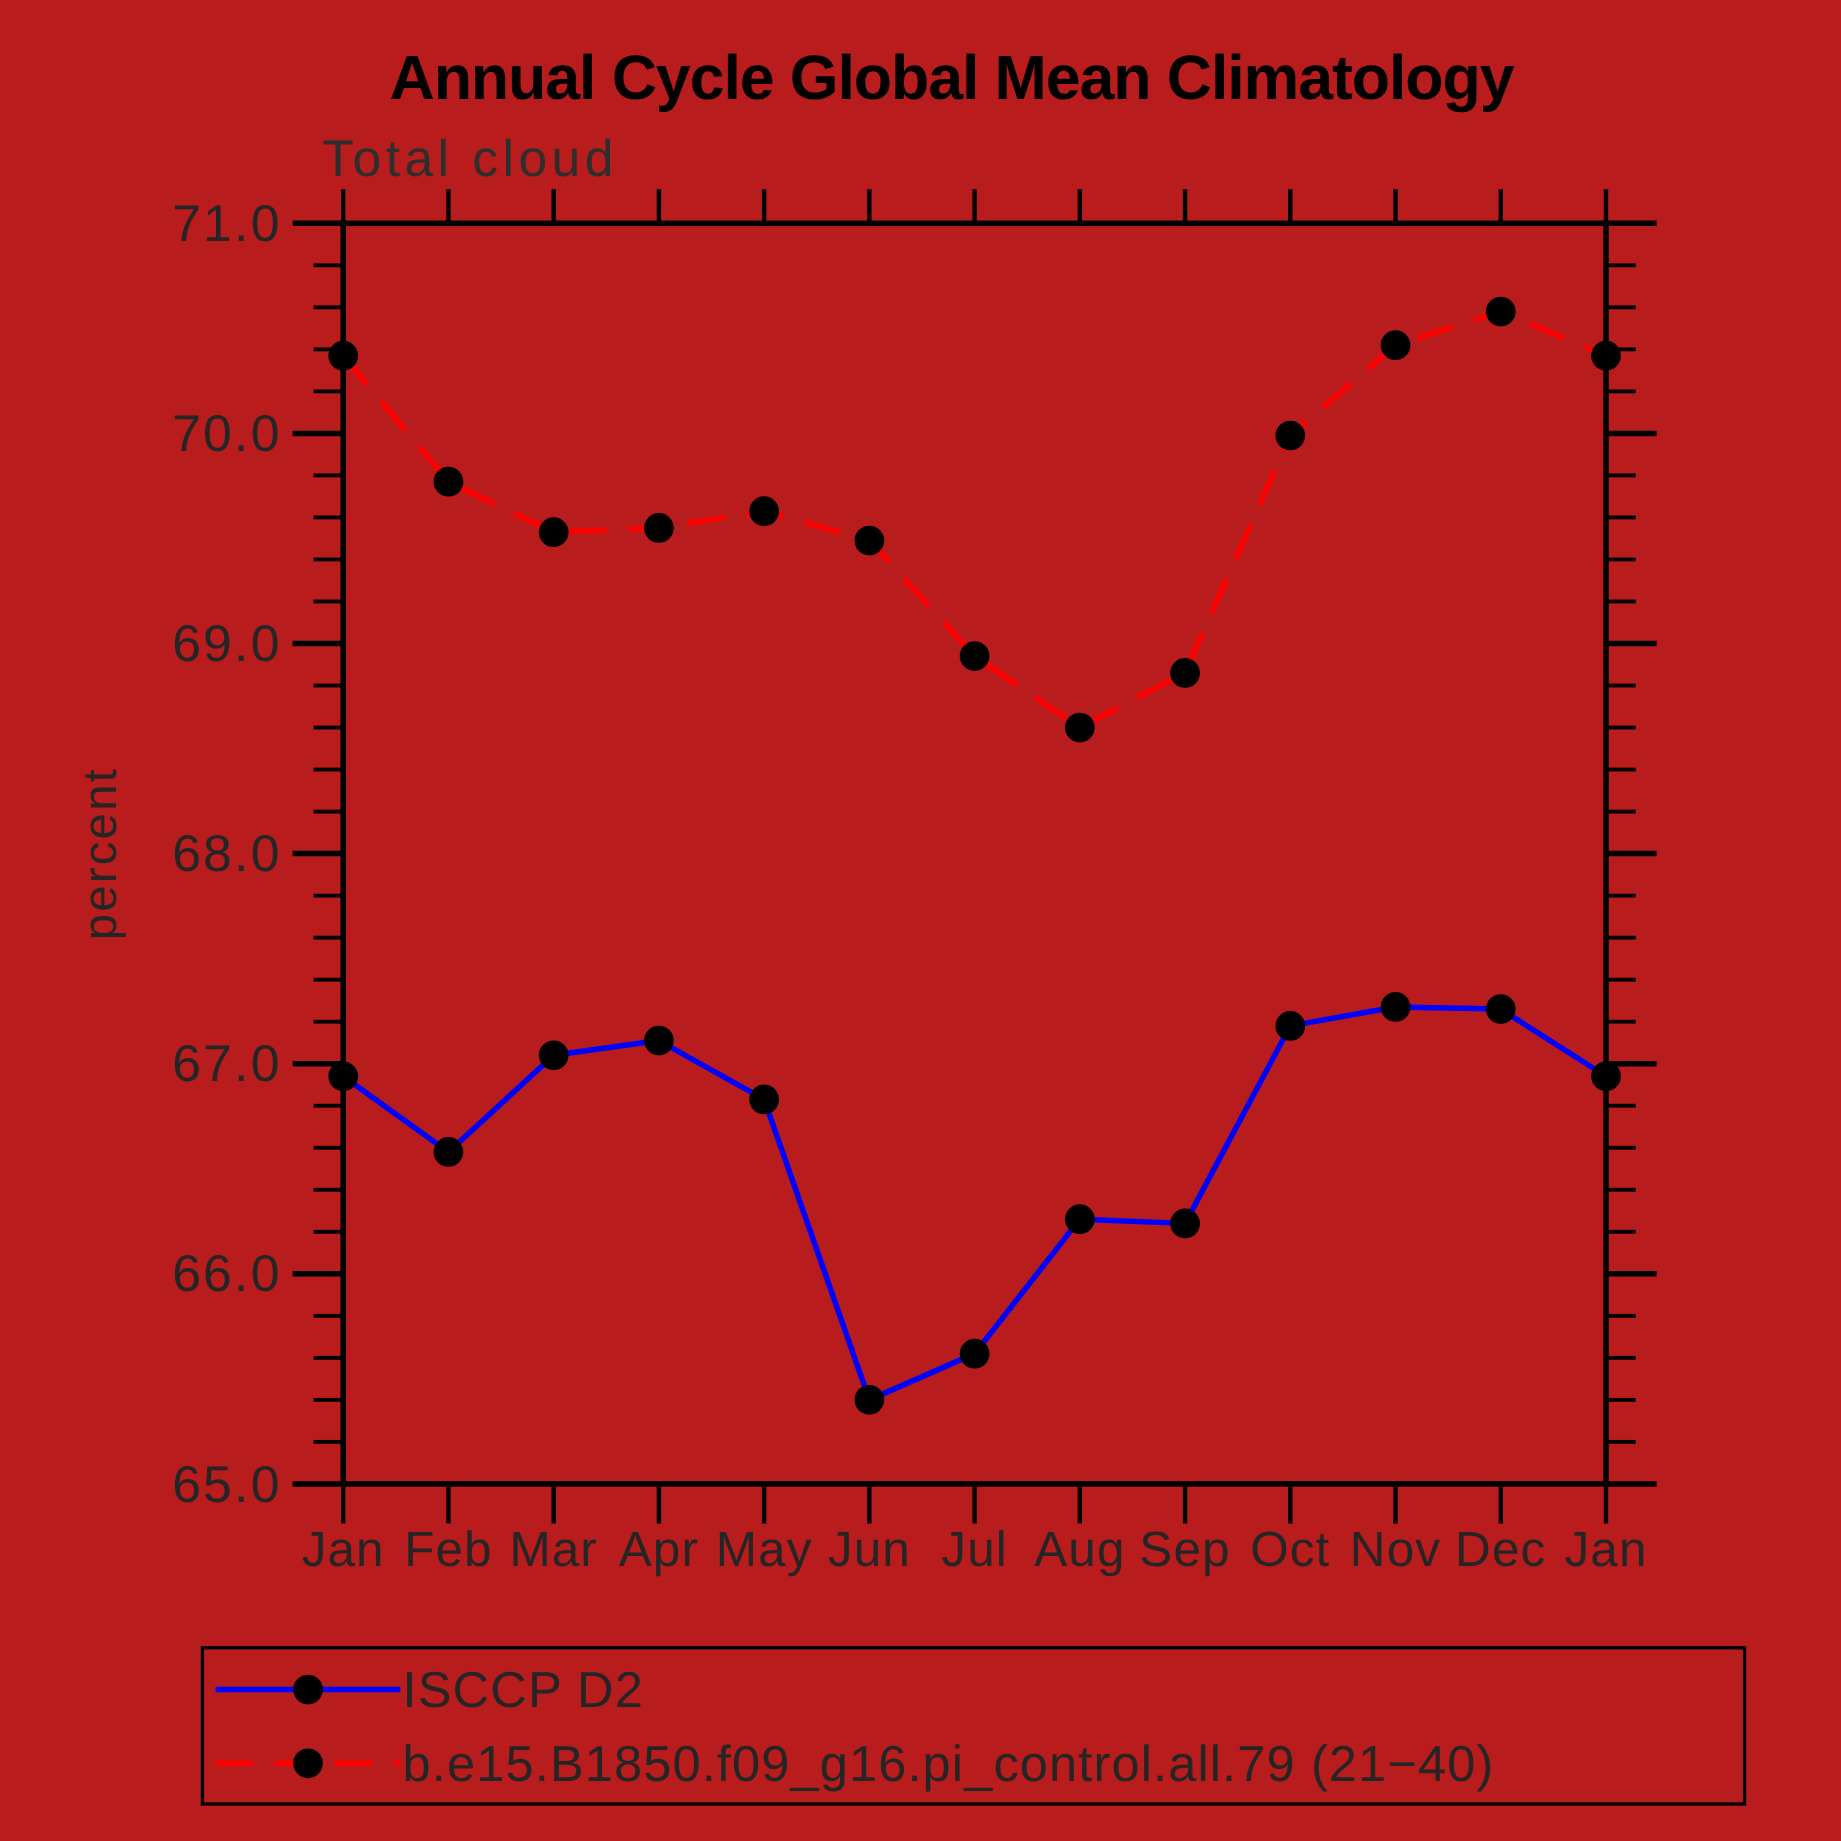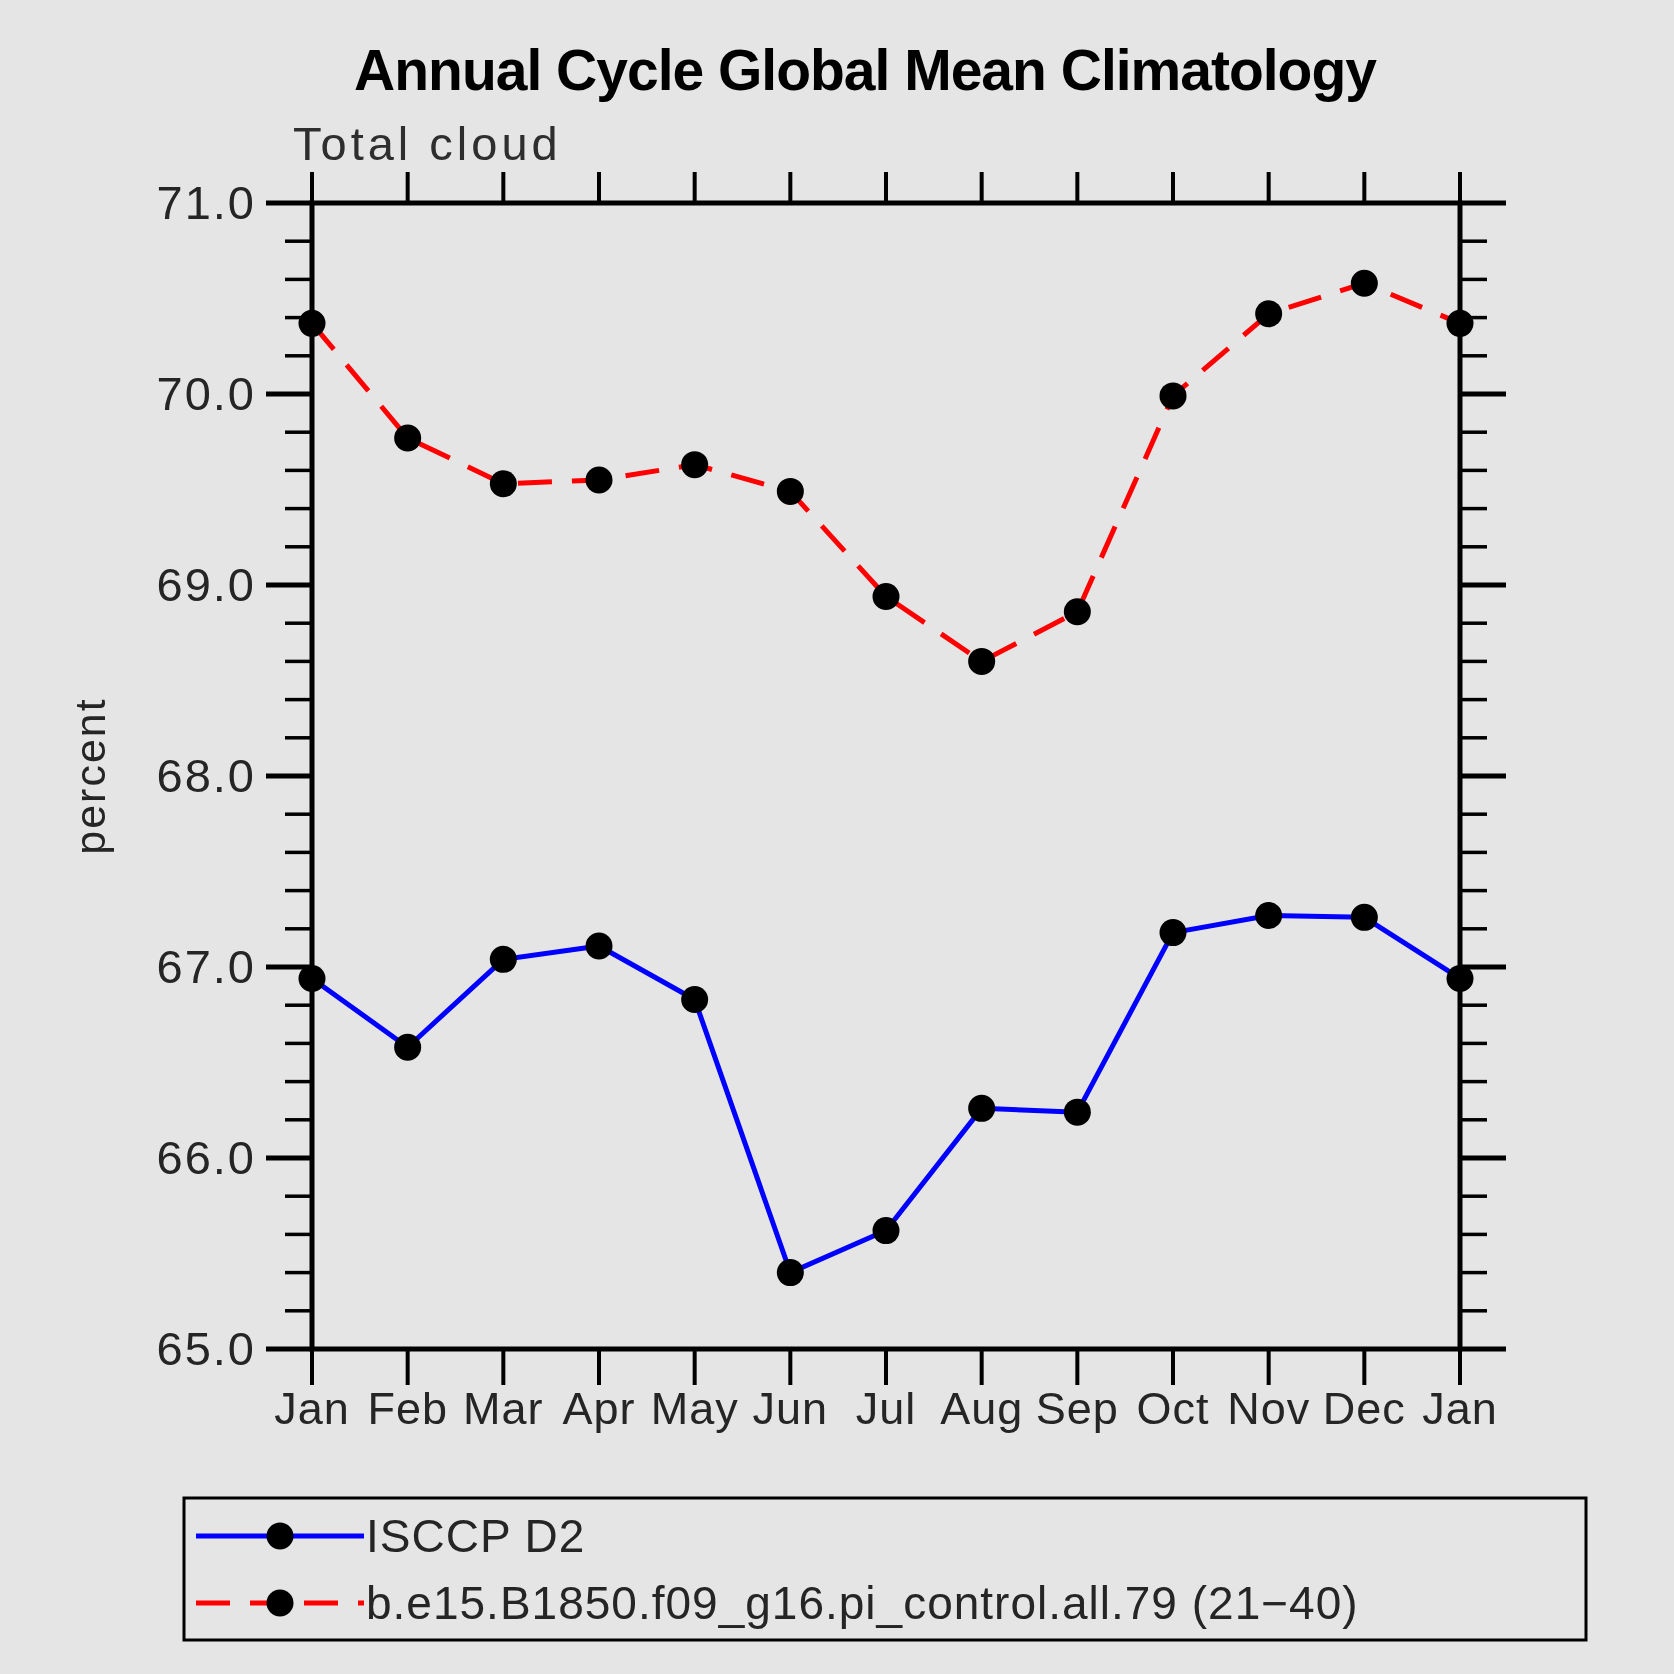--- a/index.html
+++ b/index.html
@@ -1,19 +1,19 @@
 <!DOCTYPE html>
 <html><head>
 <meta charset="utf-8">
 <style>
   html,body{margin:0;padding:0;background:#ffffff;}
   .figure{
     position:relative;
     width:1674px;height:1674px;
-    background:#e5e5e5;
+    background:#b91c1c;
     font-family:"Liberation Sans", sans-serif;
     overflow:hidden;
   }
   svg text{fill:#1c1c1c;}
   .title-text{
     font-size:57px;font-weight:bold;fill:#000000;
     letter-spacing:-1px;
   }
   .subtitle-text{
     font-size:47px;font-weight:normal;fill:#2e2e2e;letter-spacing:4px;

